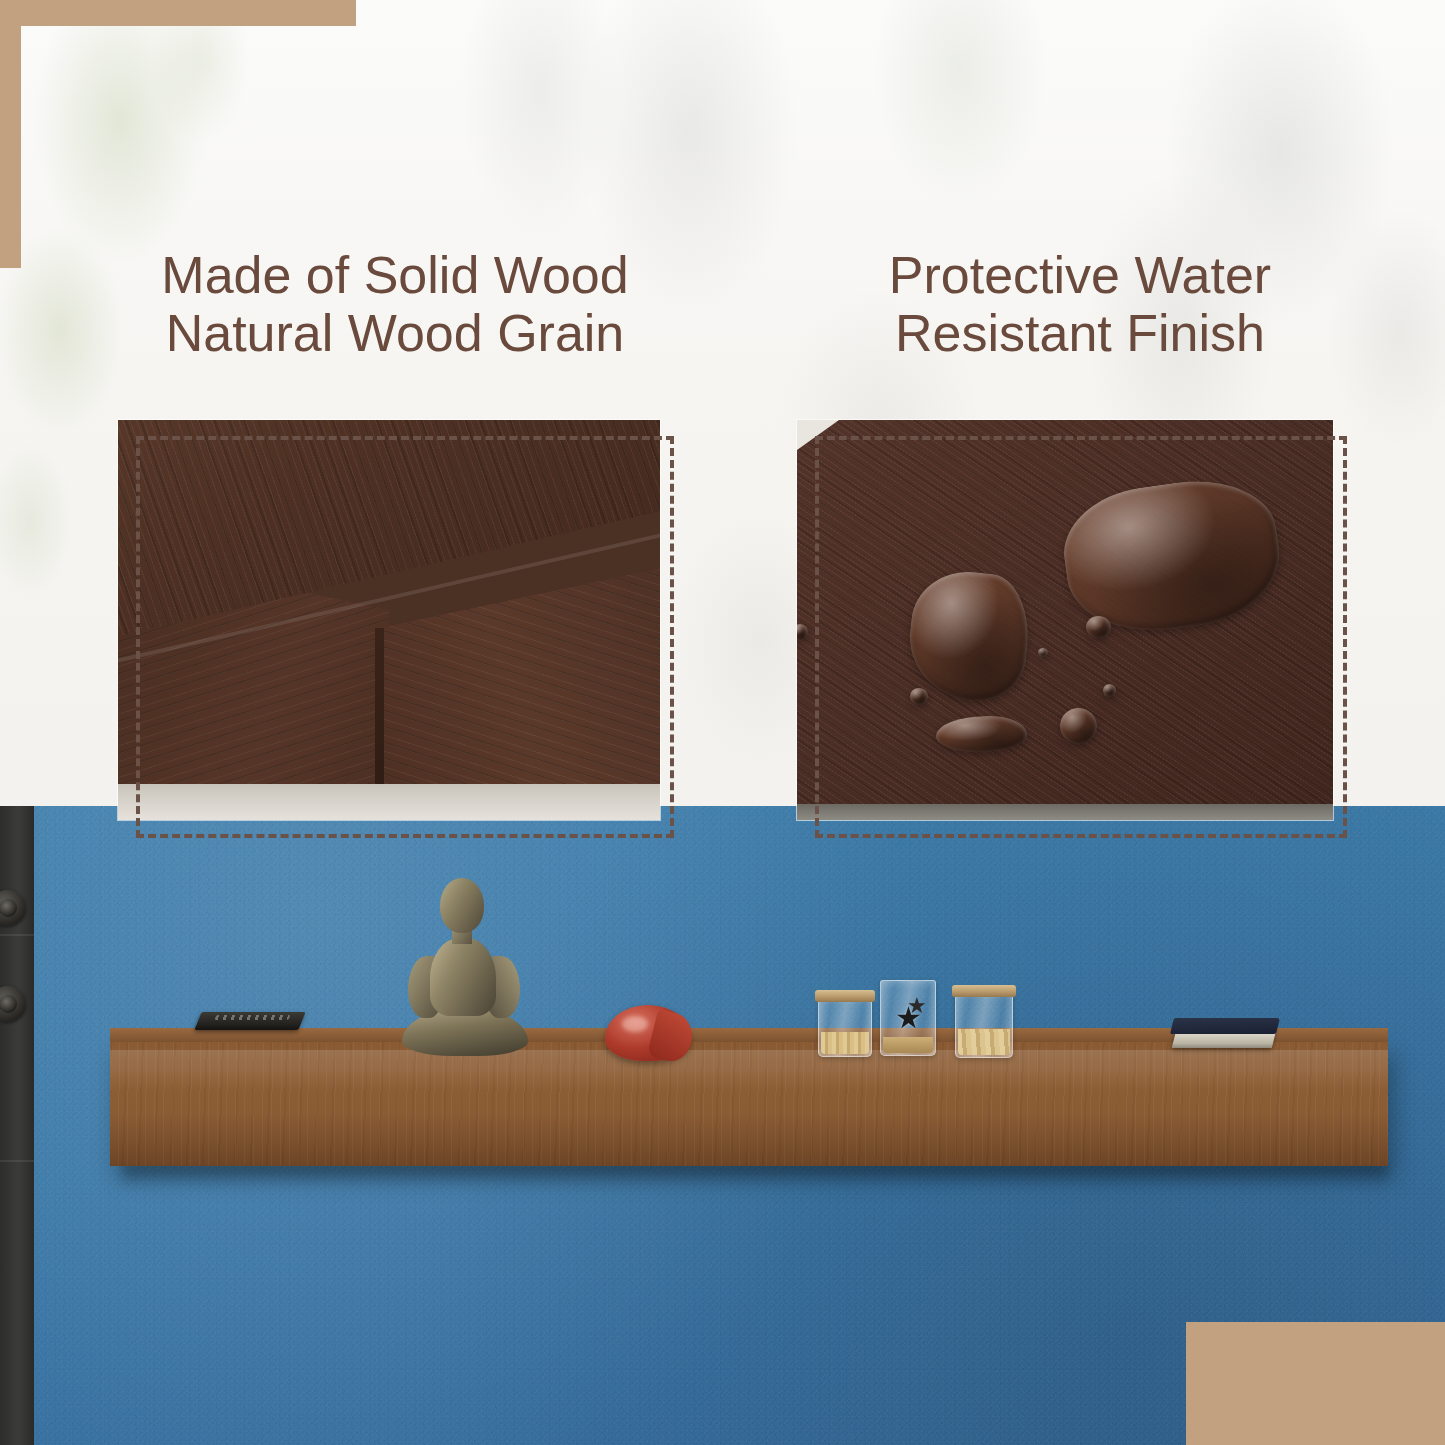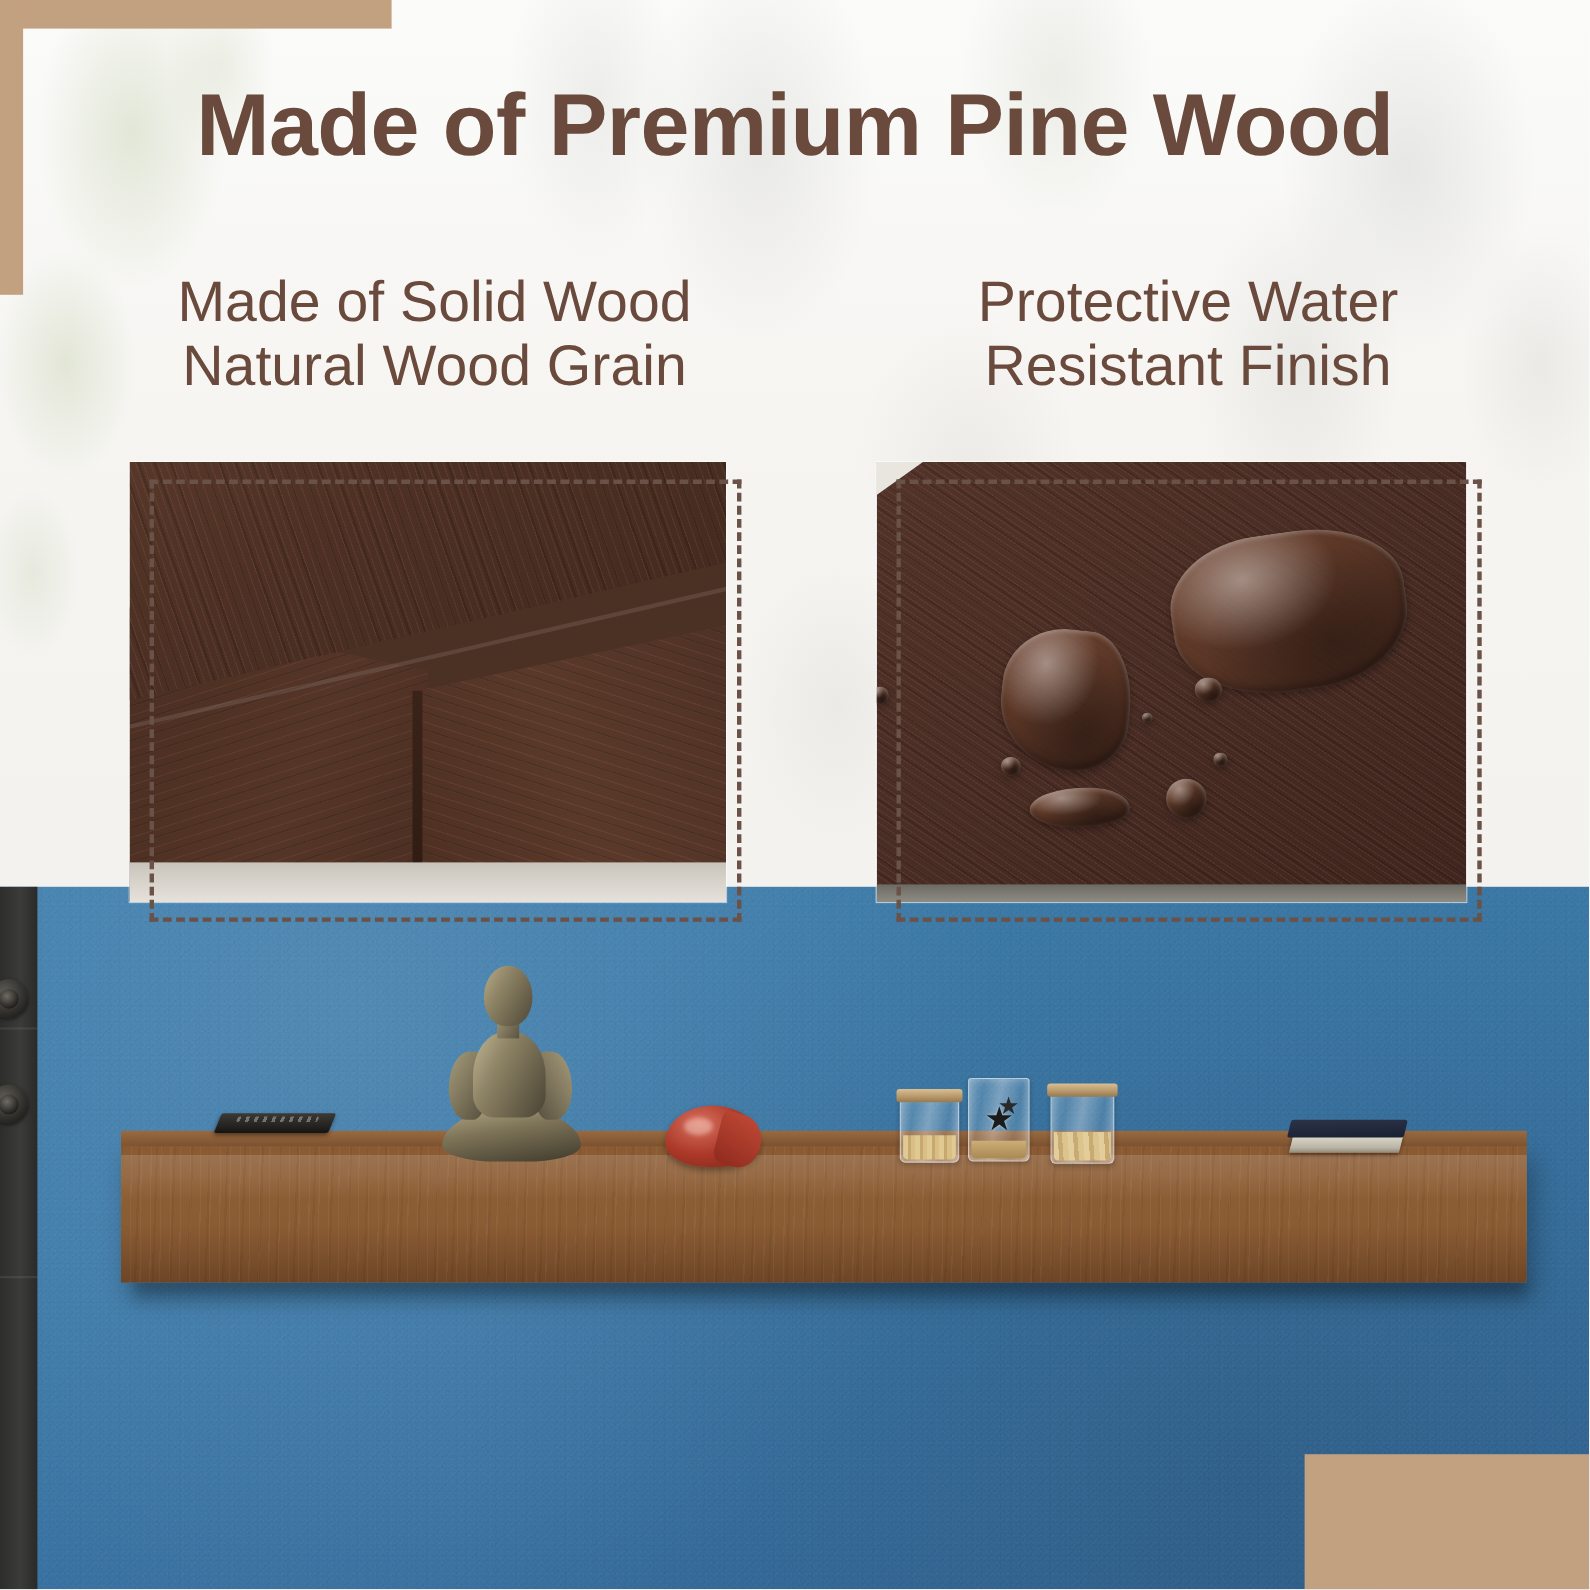--- a/index.html
+++ b/index.html
@@ -444,21 +444,20 @@
 </head>
 <body>
 
 <div id="stage">
 
   <div class="bg-top"></div>
 
   <div class="corner-tl-bar"></div>
   <div class="corner-tl-strip"></div>
 
-  <div class="title">Made of Premium Pine Wood</div>
 
   <div class="subhead right">
     <div>Protective Water</div>
     <div>Resistant Finish</div>
   </div>
   <div class="subhead left">
     <div>Made of Solid Wood</div>
     <div>Natural Wood Grain</div>
   </div>
 

